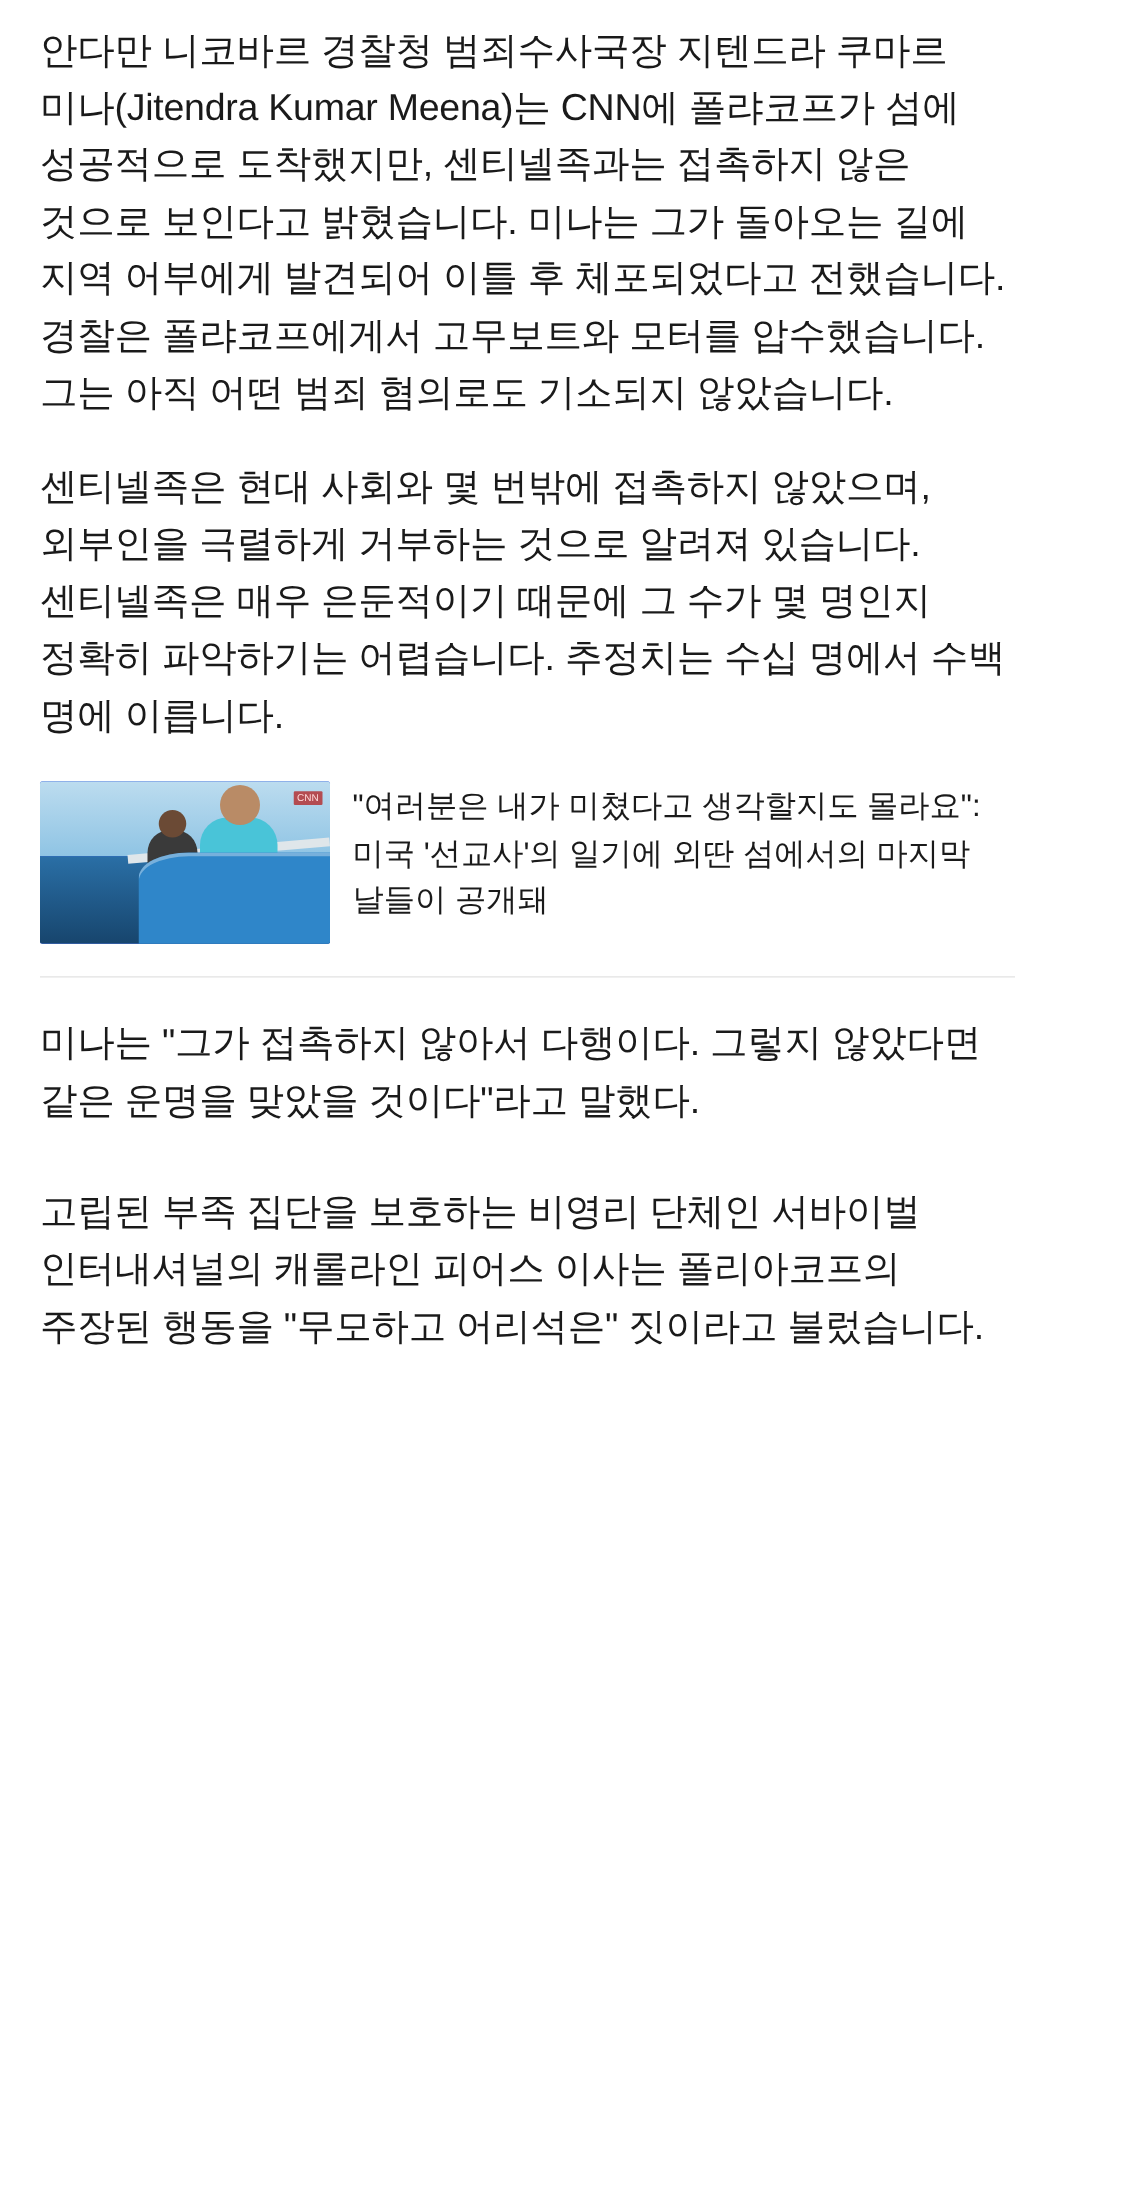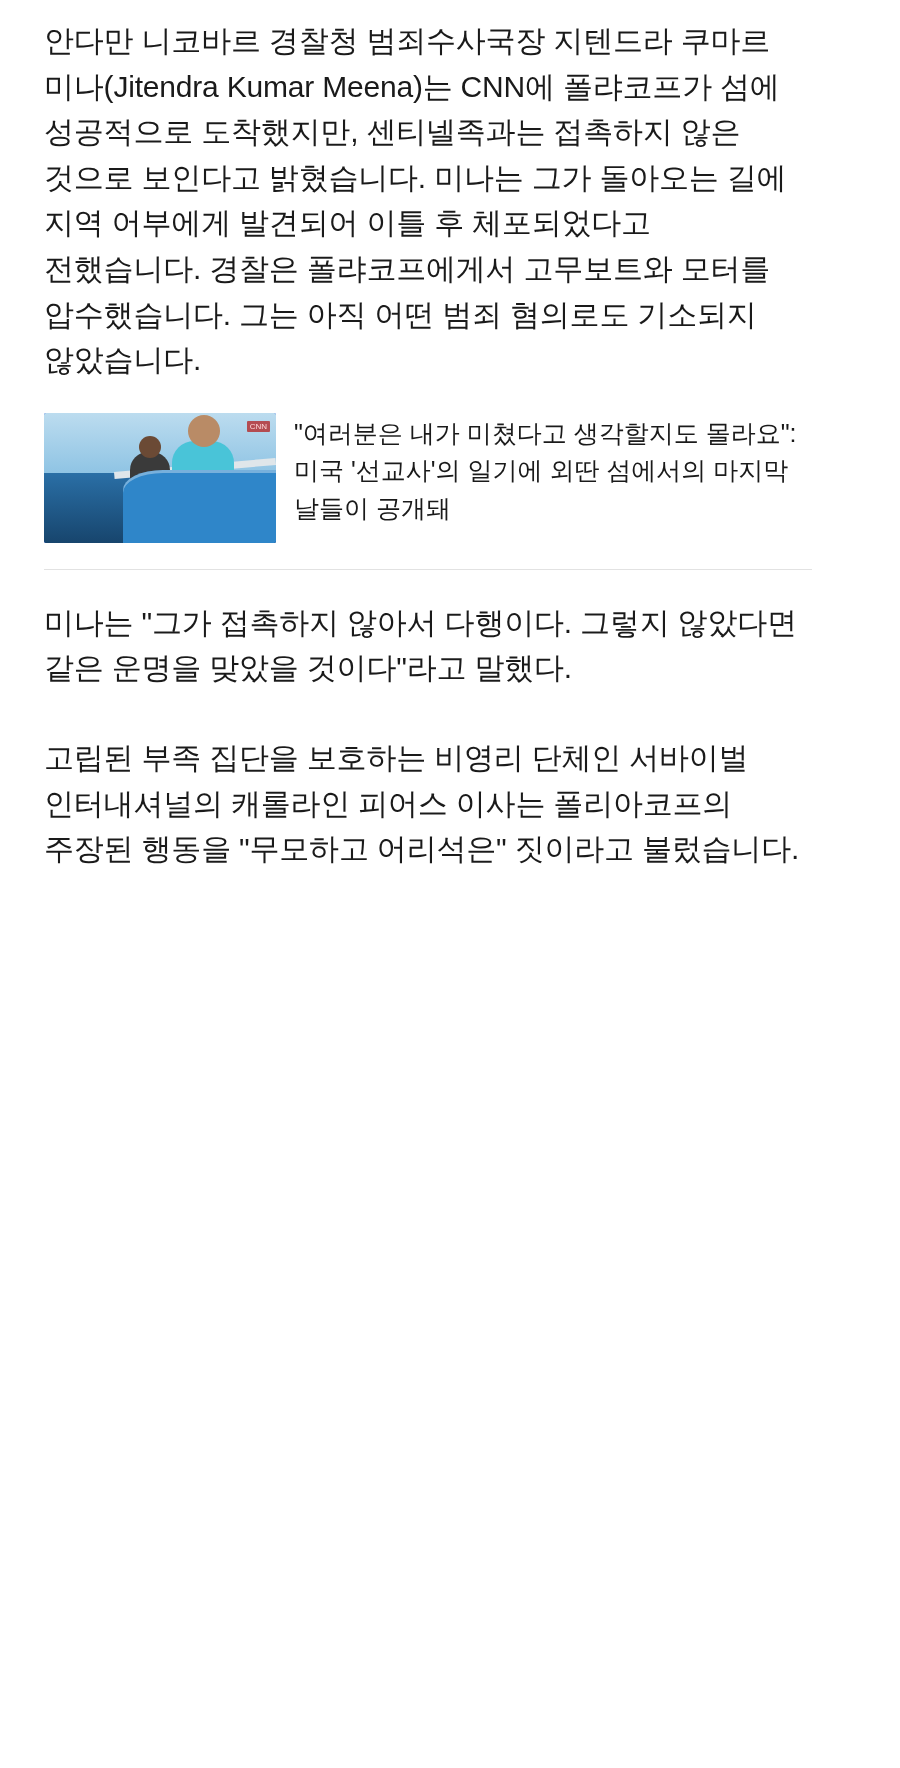--- a/index.html
+++ b/index.html
@@ -10,21 +10,21 @@
   body {
     width: 900px;
     min-height: 1768px;
     font-family: "Liberation Sans", sans-serif;
     color: #111111;
     -webkit-font-smoothing: antialiased;
   }
   .article {
     width: 844px;
     box-sizing: border-box;
-    padding: 18px 32px 10px 44px;
+    padding: 18px 32px 10px 32px;
   }
   p.para {
     font-size: 30px;
     line-height: 1.52;
     margin: 0 0 30px 0;
     color: #1a1a1a;
     letter-spacing: -0.2px;
     word-break: keep-all;
   }
   p.para:last-child {
@@ -143,20 +143,21 @@
   }
 </style>
 </head>
 <body>
 
 <div class="article">
 
   <p class="para">안다만 니코바르 경찰청 범죄수사국장 지텐드라 쿠마르 미나(Jitendra Kumar Meena)는 CNN에 폴랴코프가 섬에 성공적으로 도착했지만, 센티넬족과는 접촉하지 않은 것으로 보인다고 밝혔습니다. 미나는 그가 돌아오는 길에 지역 어부에게 발견되어 이틀 후 체포되었다고 전했습니다. 경찰은 폴랴코프에게서 고무보트와 모터를 압수했습니다. 그는 아직 어떤 범죄 혐의로도 기소되지 않았습니다.</p>
 
 
+  <p class="para">센티넬족은 현대 사회와 몇 번밖에 접촉하지 않았으며, 외부인을 극렬하게 거부하는 것으로 알려져 있습니다. 센티넬족은 매우 은둔적이기 때문에 그 수가 몇 명인지 정확히 파악하기는 어렵습니다. 추정치는 수십 명에서 수백 명에 이릅니다.</p>
 
 
   <div class="related-card">
     <div class="related-thumb">
       <div class="thumb-sky"></div>
       <div class="thumb-sea"></div>
       <div class="thumb-rail"></div>
       <div class="thumb-person-a"></div>
       <div class="thumb-person-b"></div>
       <div class="thumb-boat"></div>

